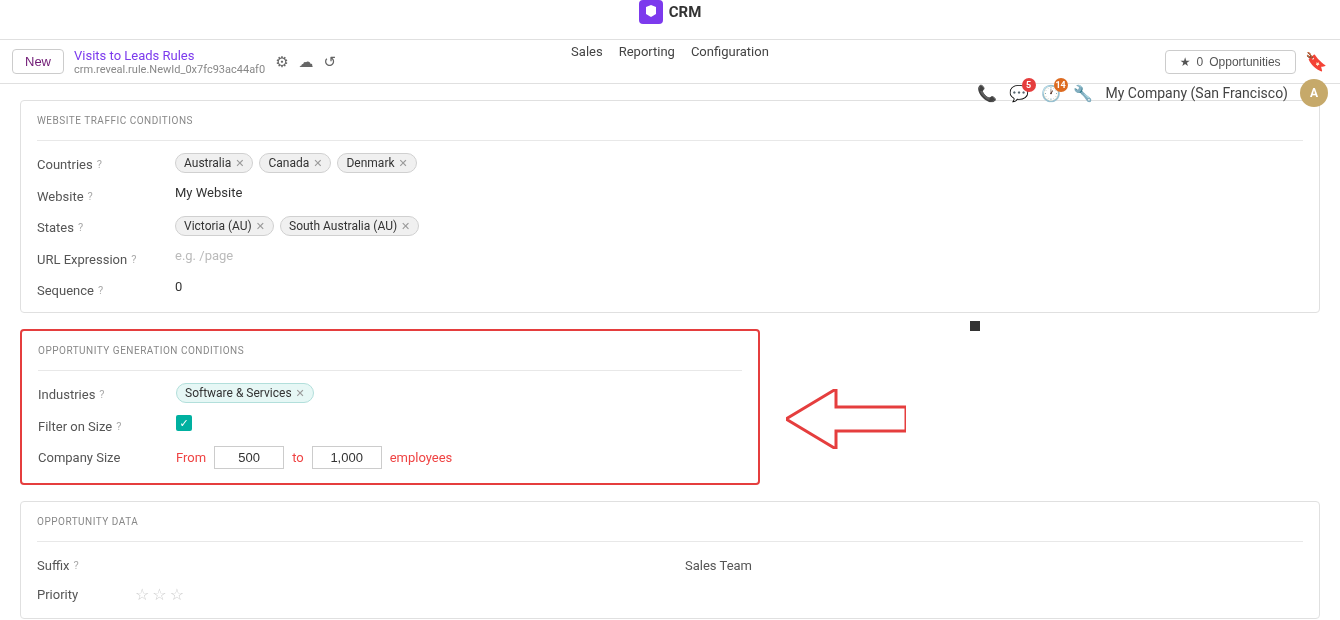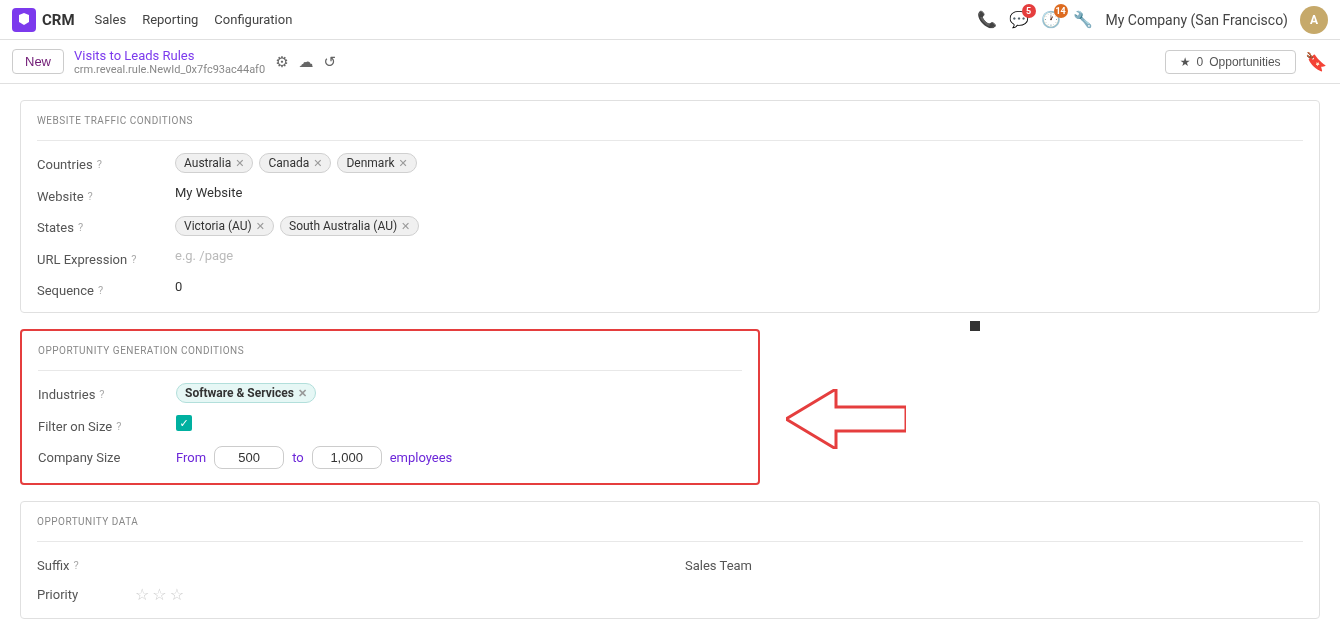--- a/index.html
+++ b/index.html
@@ -2,21 +2,21 @@
 <html><head>
   <meta charset="utf-8">
   <style>
     * { box-sizing: border-box; margin: 0; padding: 0; }
     body { font-family: -apple-system, BlinkMacSystemFont, 'Segoe UI', Roboto, sans-serif; font-size: 14px; color: #333; background: #fff; width: 1340px; height: 620px; overflow: hidden; }
 
     
     .topnav {
       display: flex; align-items: center; height: 40px;
       background: #fff; border-bottom: 1px solid #e0e0e0;
-      padding: 0 12px; gap: 20px;
+      padding: 0 12px; gap: 20px; flex-direction: column;
     }
     .topnav-logo { display: flex; align-items: center; gap: 6px; }
     .topnav-logo-icon { width: 24px; height: 24px; background: #7C3AED; border-radius: 4px; display: flex; align-items: center; justify-content: center; }
     .topnav-logo-icon svg { width: 16px; height: 16px; }
     .topnav-brand { font-weight: 700; font-size: 15px; color: #333; }
     .topnav-menu { display: flex; gap: 16px; }
     .topnav-menu-item { font-size: 13px; color: #444; cursor: pointer; }
     .topnav-right { margin-left: auto; display: flex; align-items: center; gap: 12px; }
     .topnav-icon { position: relative; cursor: pointer; font-size: 16px; color: #666; }
     .badge { position: absolute; top: -6px; right: -6px; background: #e53e3e; color: #fff; border-radius: 50%; font-size: 9px; width: 14px; height: 14px; display: flex; align-items: center; justify-content: center; font-weight: 700; }
@@ -67,40 +67,40 @@
       padding-top: 4px; display: flex; align-items: center; gap: 4px;
     }
     .help-icon { color: #aaa; font-size: 11px; cursor: pointer; }
     .field-value { flex: 1; display: flex; flex-wrap: wrap; gap: 6px; align-items: center; font-size: 13px; color: #333; }
 
     .tag-pill {
       background: #f0f0f0; border: 1px solid #d0d0d0; border-radius: 12px;
       padding: 2px 8px; font-size: 12px; display: flex; align-items: center; gap: 4px;
     }
     .tag-pill .x { color: #999; cursor: pointer; font-size: 11px; }
-    .tag-pill.teal { background: #e6f7f5; border-color: #b2dfdb; font-weight: bold; }
+    .tag-pill.teal { background: #e6f7f5; border-color: #b2dfdb; }
 
     .placeholder-text { color: #bbb; font-size: 13px; }
     .sequence-val { font-size: 13px; color: #333; }
 
     
     .checkbox-blue {
       width: 16px; height: 16px; background: #00b0a0; border: none;
       border-radius: 2px; cursor: pointer; display: flex; align-items: center; justify-content: center;
     }
     .checkbox-blue::after { content: '✓'; color: #fff; font-size: 11px; }
 
     
     .size-row { display: flex; align-items: center; gap: 8px; }
     .size-input {
-      border: 1px solid #ccc; border-radius: 8px; padding: 3px 8px;
+      border: 1px solid #ccc; border-radius: 0; padding: 3px 8px;
       font-size: 13px; width: 70px; text-align: center; color: #333;
       background: #fff;
     }
-    .size-text { color: #6d28d9; font-size: 13px; }
+    .size-text { color: #ef4444; font-size: 13px; }
 
     
     .opdata-grid { display: grid; grid-template-columns: 1fr 1fr; gap: 12px 30px; padding-top: 4px; }
     .opdata-field { display: flex; align-items: center; gap: 8px; }
     .opdata-label { width: 90px; min-width: 90px; font-size: 13px; color: #555; display: flex; align-items: center; gap: 4px; }
     .stars { display: flex; gap: 3px; font-size: 16px; color: #ccc; }
 
     .divider { border: none; border-top: 1px solid #e8e8e8; margin: 4px 0 12px 0; }
   </style>
 </head>

